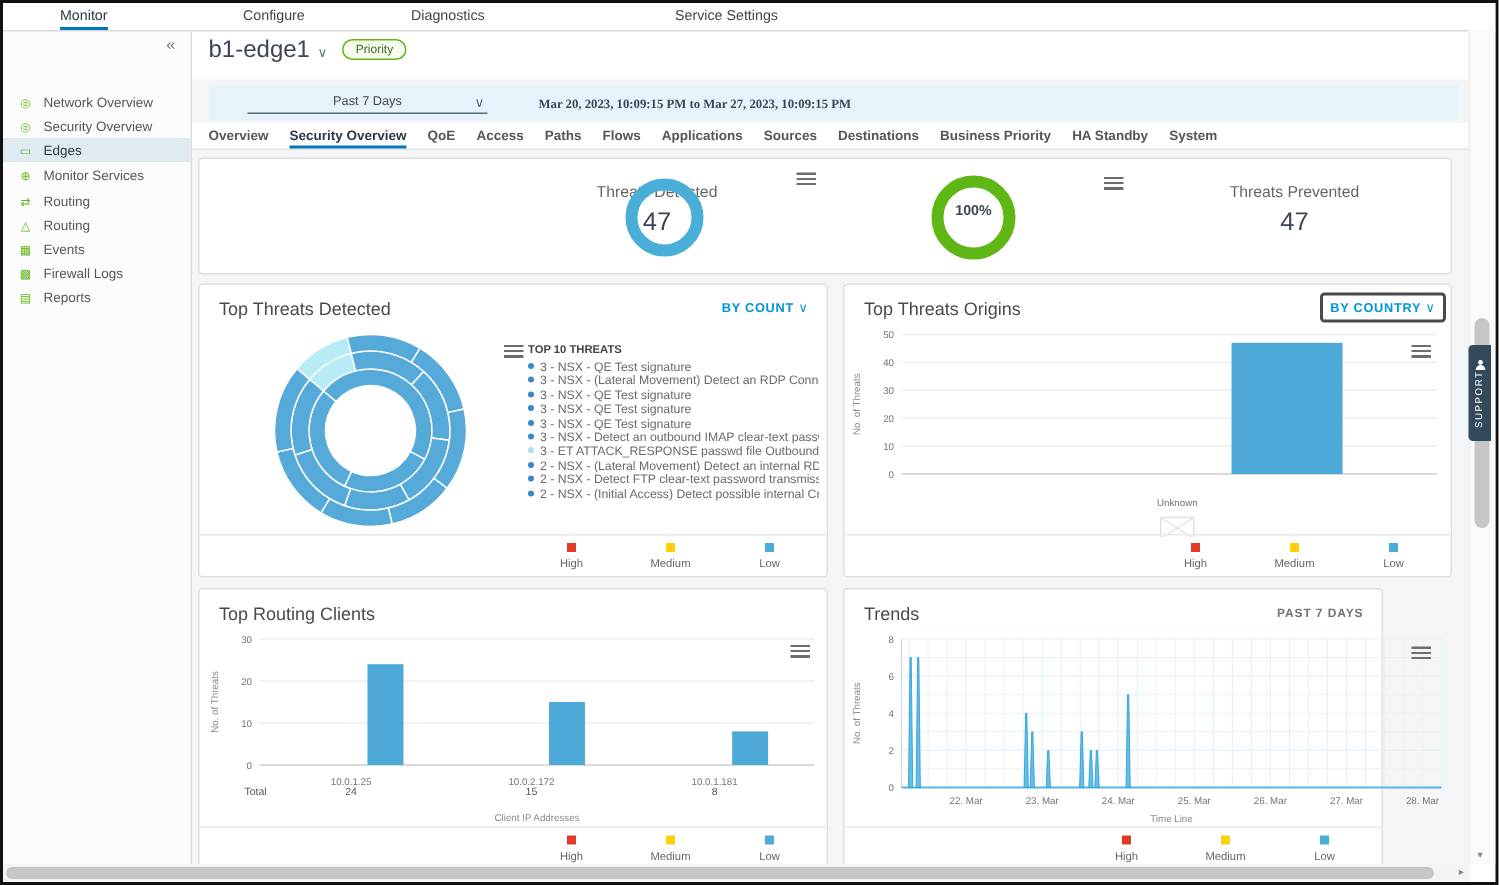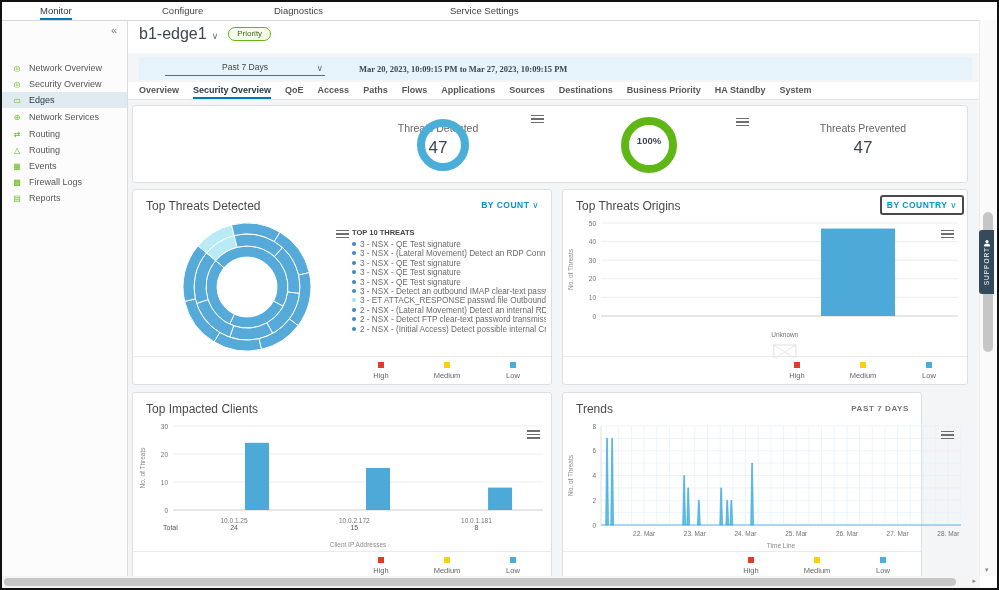--- a/index.html
+++ b/index.html
@@ -89,21 +89,21 @@
     <div class="side-item" style="top:56px">
       <span class="g">◎</span>
       <span class="lb">Security Overview</span>
       </div>
     <div class="side-item active" style="top:72px">
       <span class="g">▭</span>
       <span class="lb">Edges</span>
       </div>
     <div class="side-item" style="top:89px">
       <span class="g">⊕</span>
-      <span class="lb">Network Services</span>
+      <span class="lb">Monitor Services</span>
       </div>
     <div class="side-item" style="top:106px">
       <span class="g">⇄</span>
       <span class="lb">Routing</span>
       </div>
     <div class="side-item" style="top:122px">
       <span class="g">△</span>
       <span class="lb">Routing</span>
       </div>
     <div class="side-item" style="top:138px">
@@ -259,21 +259,21 @@
           <span class="sl">Medium</span>
         </div>
       <div class="sev-item">
           <span class="sq" style="background: rgb(73, 175, 217);"></span>
           <span class="sl">Low</span>
         </div>
     </div>
   </div>
 
   <div class="panel" style="left:130px;top:390px;width:420px;height:188px">
-    <span class="panel-title">Top Impacted Clients</span>
+    <span class="panel-title">Top Routing Clients</span>
     <svg style="position:absolute;left:0;top:0" width="418" height="160">
         <line x1="40" y1="117" x2="410" y2="117" stroke="#cfcfcf" stroke-width="1"></line>
         <text x="35" y="119.5" text-anchor="end" fill="#737373" font-size="6.5" font-family="&quot;Liberation Sans&quot;,sans-serif">0</text>
         <line x1="40" y1="89" x2="410" y2="89" stroke="#ededed" stroke-width="1"></line>
         <text x="35" y="91.5" text-anchor="end" fill="#737373" font-size="6.5" font-family="&quot;Liberation Sans&quot;,sans-serif">10</text>
         <line x1="40" y1="61" x2="410" y2="61" stroke="#ededed" stroke-width="1"></line>
         <text x="35" y="63.5" text-anchor="end" fill="#737373" font-size="6.5" font-family="&quot;Liberation Sans&quot;,sans-serif">20</text>
         <line x1="40" y1="33" x2="410" y2="33" stroke="#ededed" stroke-width="1"></line>
         <text x="35" y="35.5" text-anchor="end" fill="#737373" font-size="6.5" font-family="&quot;Liberation Sans&quot;,sans-serif">30</text>
         <text x="12" y="75" text-anchor="middle" fill="#8a8a8a" font-size="6.5" font-family="&quot;Liberation Sans&quot;,sans-serif" transform="rotate(-90 12 75)">No. of Threats</text>

